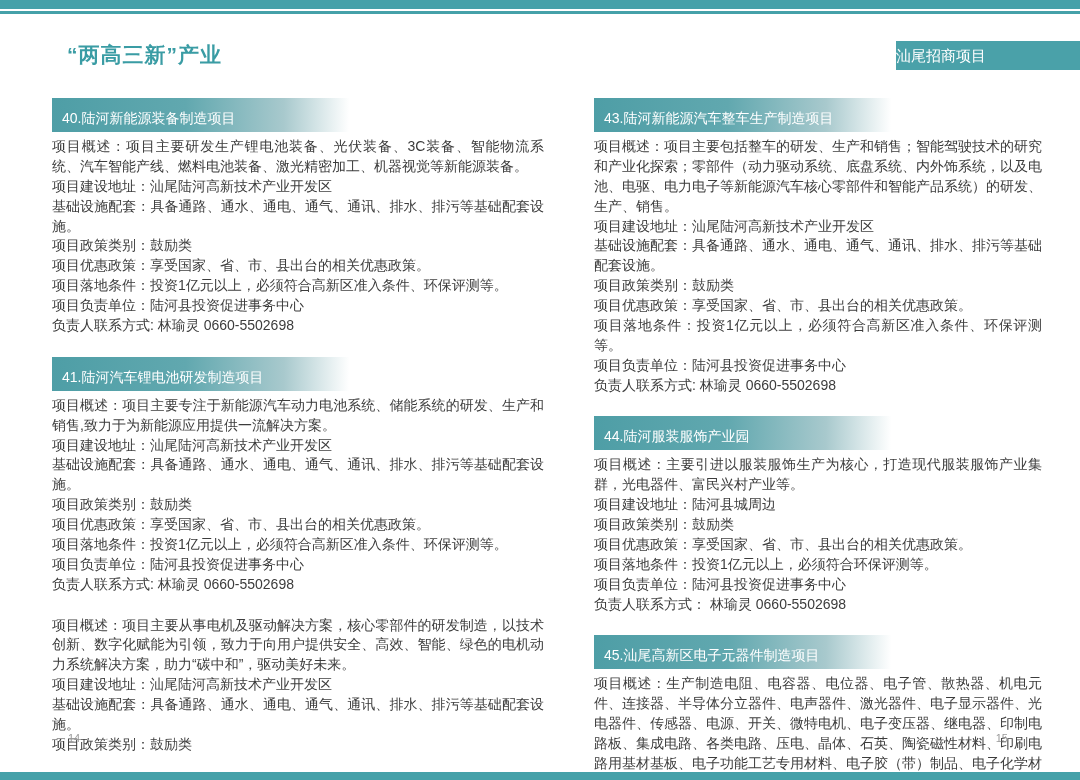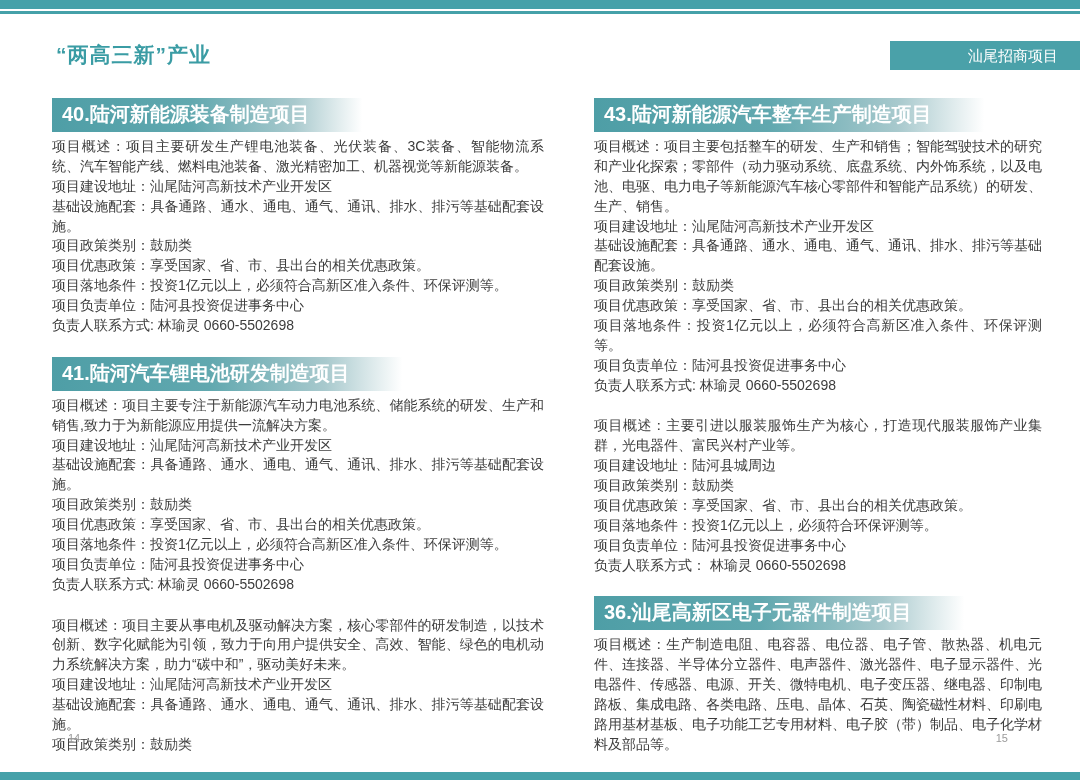--- a/index.html
+++ b/index.html
@@ -17,41 +17,41 @@
   }
   .bottom-band{
     position:absolute;bottom:0;left:0;right:0;height:8px;
     background:#45a1a9;
   }
   .header-row{
     display:flex;justify-content:space-between;align-items:center;
     margin:40px 0 0 0;padding:0 0 0 52px;height:30px;
   }
   .doc-title{
-    margin:4px;font-size:21px;font-weight:bold;color:#3a9ca4;letter-spacing:1px;
+    margin:15px;font-size:21px;font-weight:bold;color:#3a9ca4;letter-spacing:1px;
   }
   .badge{
     width:168px;height:29px;line-height:29px;
     background:#4aa1a9;color:#ffffff;font-size:15px;
-    text-align:right;padding-right:22px;
+    padding-right:16px;
   }
   .columns{
     display:flex;gap:50px;
     padding:28px 38px 0 52px;
   }
   .col{min-width:0;}
   .col-left{flex:0 0 492px;}
   .col-right{flex:1;}
   .project{margin-bottom:21px;}
   .sec-header{
     display:inline-block;
     min-width:235px;
-    padding:3px 52px 4px 10px;
+    padding:12px 52px 4px 10px;
     margin-bottom:5px;
-    font-size:20px;font-weight:bold;color:#ffffff;
+    font-size:14px;font-weight:normal;color:#ffffff;
     background:linear-gradient(91deg,#4e9ea6 0%,#61a8af 45%,#a8c9cd 78%,rgba(255,255,255,0) 100%);
     white-space:nowrap;
   }
   .line{
     margin:0;padding:0;
     font-size:14px;line-height:1.42;
     text-align:justify;
   }
   .pagenum{
     position:absolute;bottom:36px;
@@ -118,31 +118,32 @@
         <p class="line">项目建设地址：汕尾陆河高新技术产业开发区</p>
         <p class="line">基础设施配套：具备通路、通水、通电、通气、通讯、排水、排污等基础配套设施。</p>
         <p class="line">项目政策类别：鼓励类</p>
         <p class="line">项目优惠政策：享受国家、省、市、县出台的相关优惠政策。</p>
         <p class="line">项目落地条件：投资1亿元以上，必须符合高新区准入条件、环保评测等。</p>
         <p class="line">项目负责单位：陆河县投资促进事务中心</p>
         <p class="line">负责人联系方式: 林瑜灵  0660-5502698</p>
       </section>
 
       <section class="project">
+        <div class="sec-header">44.陆河服装服饰产业园</div>
         <p class="line">项目概述：主要引进以服装服饰生产为核心，打造现代服装服饰产业集群，光电器件、富民兴村产业等。</p>
         <p class="line">项目建设地址：陆河县城周边</p>
         <p class="line">项目政策类别：鼓励类</p>
         <p class="line">项目优惠政策：享受国家、省、市、县出台的相关优惠政策。</p>
         <p class="line">项目落地条件：投资1亿元以上，必须符合环保评测等。</p>
         <p class="line">项目负责单位：陆河县投资促进事务中心</p>
         <p class="line">负责人联系方式： 林瑜灵  0660-5502698</p>
       </section>
 
       <section class="project">
-        <div class="sec-header">36.汕尾高新区电子元器件制造项目</div>
+        <div class="sec-header">45.汕尾高新区电子元器件制造项目</div>
         <p class="line">项目概述：生产制造电阻、电容器、电位器、电子管、散热器、机电元件、连接器、半导体分立器件、电声器件、激光器件、电子显示器件、光电器件、传感器、电源、开关、微特电机、电子变压器、继电器、印制电路板、集成电路、各类电路、压电、晶体、石英、陶瓷磁性材料、印刷电路用基材基板、电子功能工艺专用材料、电子胶（带）制品、电子化学材料及部品等。</p>
         
         
         
         
         
         
         
       </section>
 

